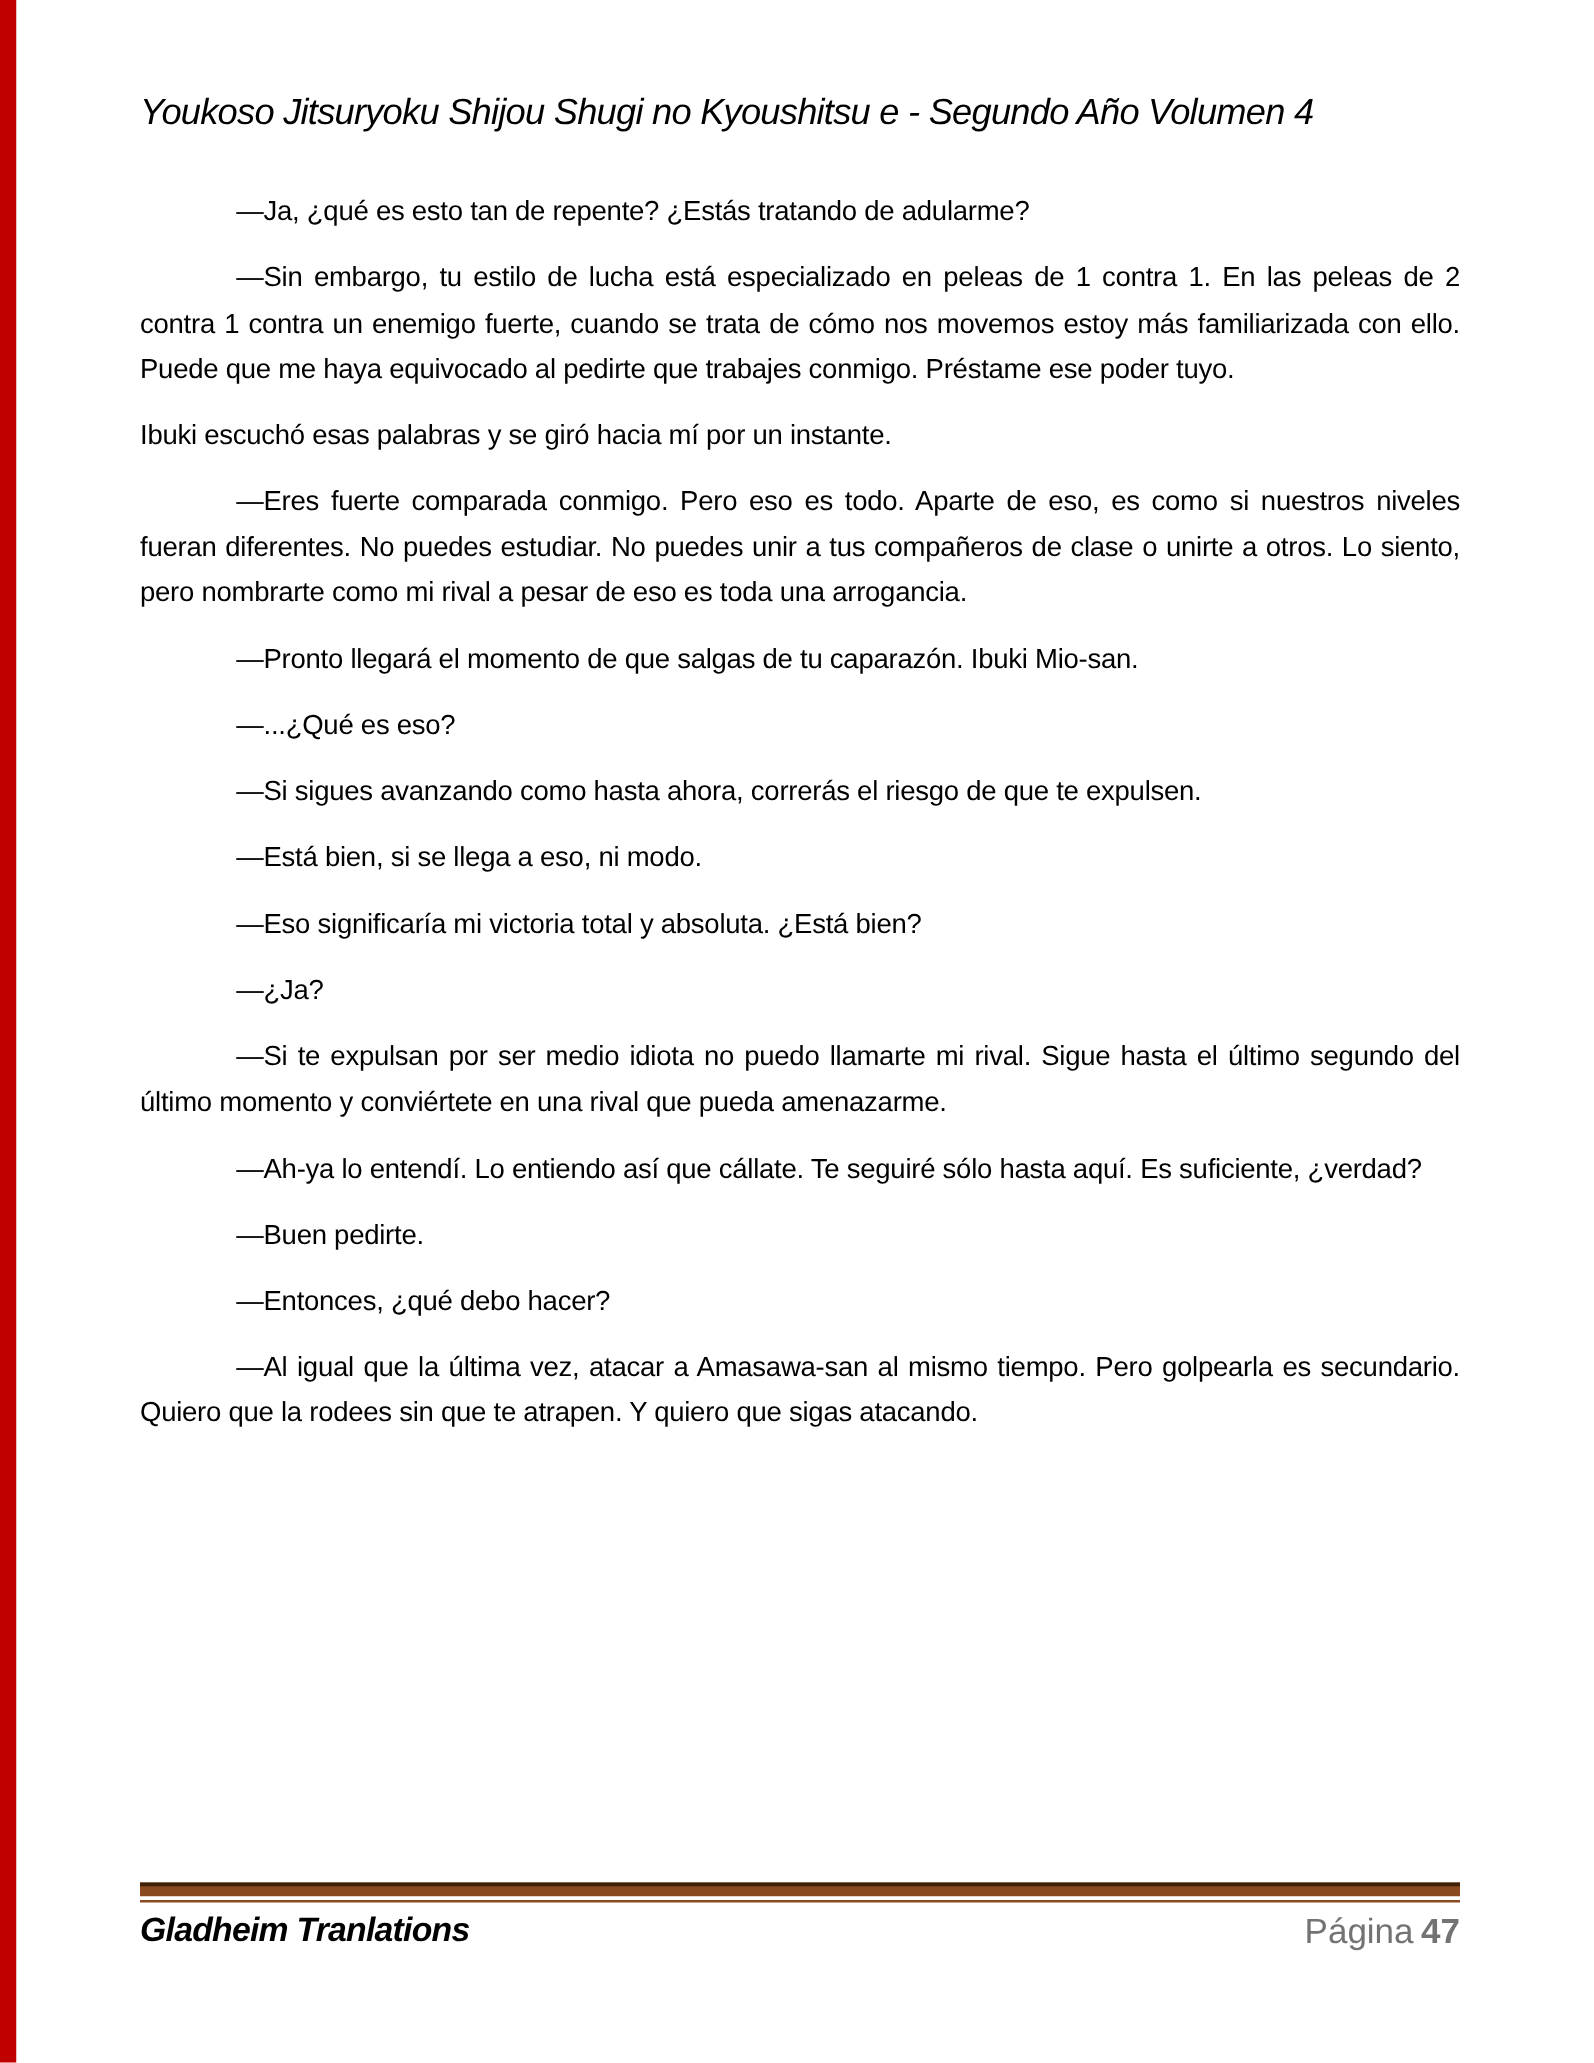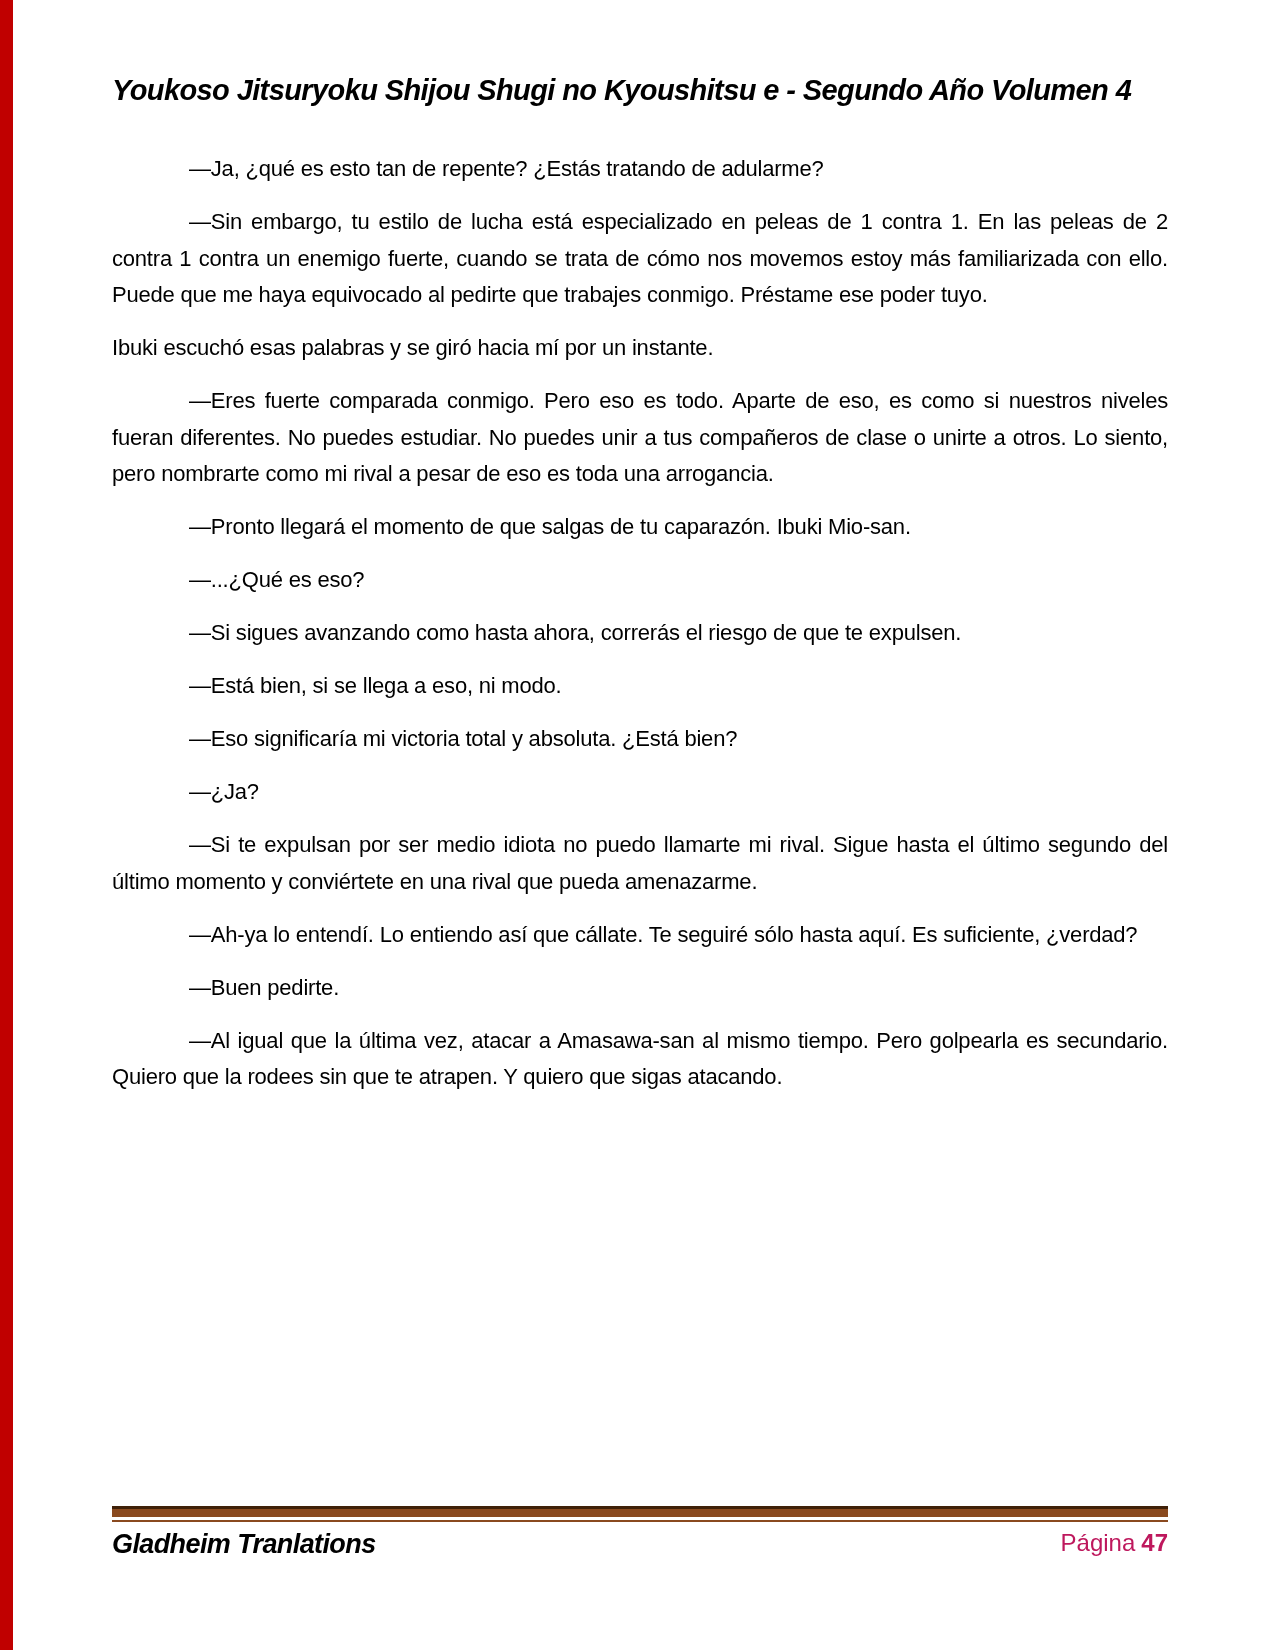--- a/index.html
+++ b/index.html
@@ -27,21 +27,21 @@
     position: absolute;
     left: 112px;
     top: 0;
     width: 1056px;
   }
   .doc-title {
     margin: 0;
     padding-top: 73px;
     font-size: 29px;
     line-height: 34px;
-    font-weight: bold;
+    font-weight: normal;
     font-style: italic;
     letter-spacing: -0.6px;
     margin-bottom: 44px;
     white-space: nowrap;
   }
   .paragraphs {}
   .para {
     margin: 0 0 16.5px 0;
     font-size: 22px;
     line-height: 36.5px;
@@ -73,22 +73,22 @@
     align-items: flex-start;
     margin-top: 7px;
   }
   .translator {
     font-size: 27px;
     font-weight: bold;
     font-style: italic;
     letter-spacing: -0.6px;
   }
   .page-num {
-    font-size: 24px;
-    color: #be185d;
+    font-size: 28px;
+    color: #737373;
   }
   .page-num .num {
     font-weight: bold;
     margin-left: 6px;
   }
 </style>
 </head>
 <body>
 
 <div class="accent-bar" style="background: rgb(192, 0, 0);"></div>
@@ -104,20 +104,21 @@
       <p class="para indent">—Eres fuerte comparada conmigo. Pero eso es todo. Aparte de eso, es como si nuestros niveles fueran diferentes. No puedes estudiar. No puedes unir a tus compañeros de clase o unirte a otros. Lo siento, pero nombrarte como mi rival a pesar de eso es toda una arrogancia.</p>
       <p class="para indent">—Pronto llegará el momento de que salgas de tu caparazón. Ibuki Mio-san.</p>
       <p class="para indent">—...¿Qué es eso?</p>
       <p class="para indent">—Si sigues avanzando como hasta ahora, correrás el riesgo de que te expulsen.</p>
       <p class="para indent">—Está bien, si se llega a eso, ni modo.</p>
       <p class="para indent">—Eso significaría mi victoria total y absoluta. ¿Está bien?</p>
       <p class="para indent">—¿Ja?</p>
       <p class="para indent">—Si te expulsan por ser medio idiota no puedo llamarte mi rival. Sigue hasta el último segundo del último momento y conviértete en una rival que pueda amenazarme.</p>
       <p class="para indent">—Ah-ya lo entendí. Lo entiendo así que cállate. Te seguiré sólo hasta aquí. Es suficiente, ¿verdad?</p>
       <p class="para indent">—Buen pedirte.</p>
+      <p class="para indent">—Entonces, ¿qué debo hacer?</p>
       <p class="para indent">—Al igual que la última vez, atacar a Amasawa-san al mismo tiempo. Pero golpearla es secundario. Quiero que la rodees sin que te atrapen. Y quiero que sigas atacando.</p>
     </div>
 </div>
 
 <div class="footer">
   <div>
     <div class="rule-thick" style="background: rgb(138, 74, 31); border-top-color: rgb(63, 33, 8);"></div>
     <div class="rule-thin" style="background: rgb(138, 74, 31);"></div>
   </div>
   <div class="footer-row">

